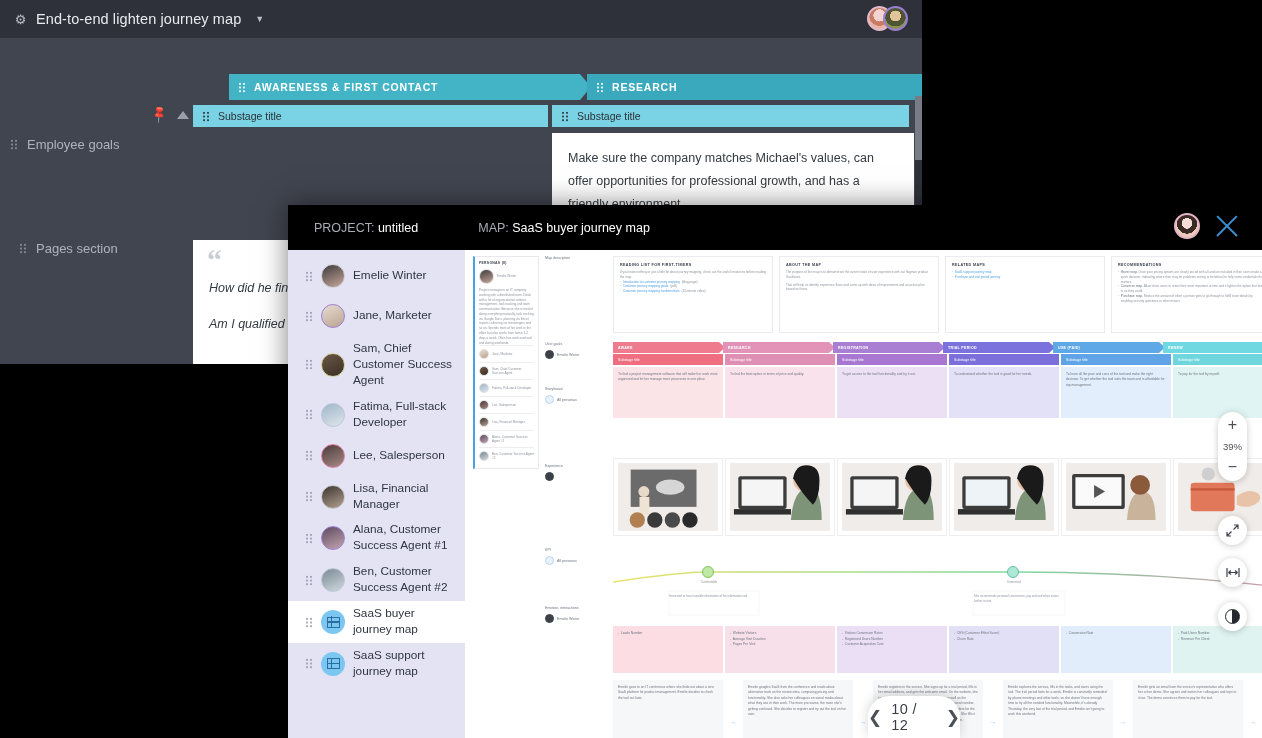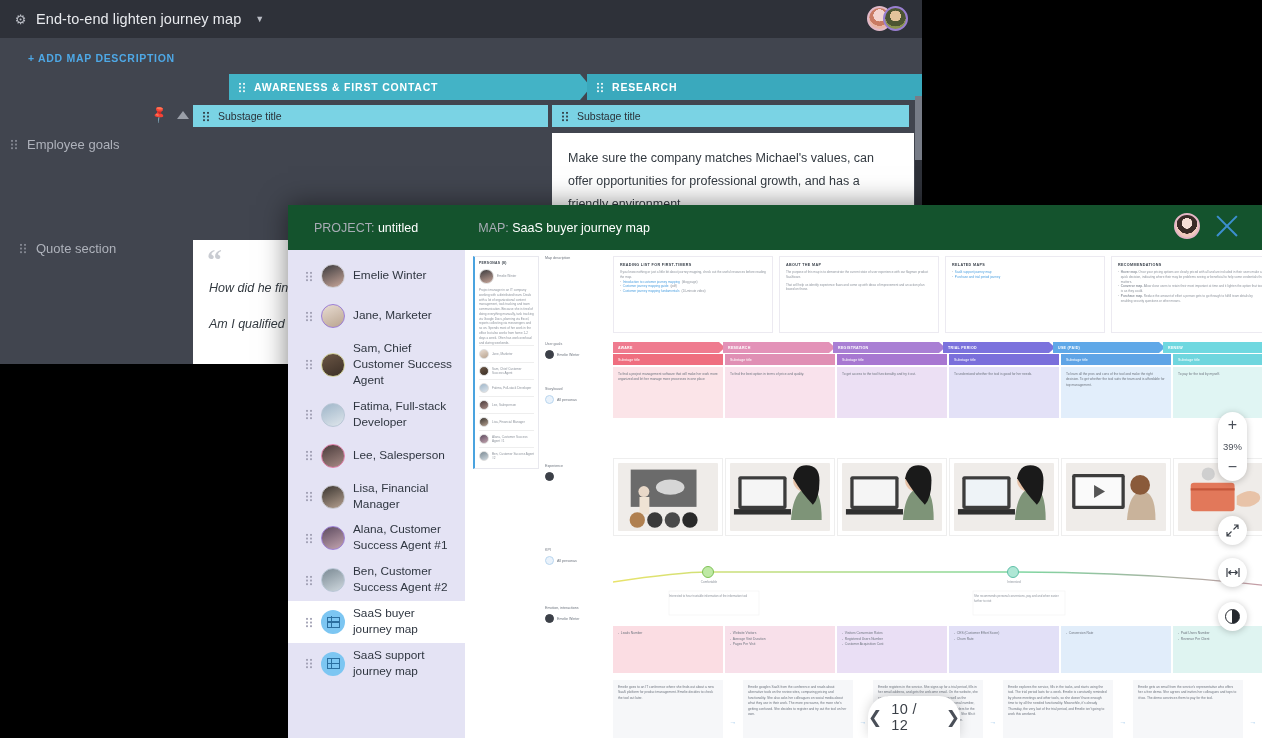--- a/index.html
+++ b/index.html
@@ -59,21 +59,21 @@
 
   .quote-card { position:absolute; left:193px; top:240px; width:355px; height:124px; background:#fff; }
   .quote-mark { font-size:30px; color:#c9ccd2; padding:6px 0 0 14px; font-family:"Liberation Serif", serif; font-weight:bold; line-height:.9; }
   .quote-line { font-size:12.5px; color:#333a41; font-style:italic; padding:8px 16px 0 16px; }
 
   .scrollv { position:absolute; right:0; top:96px; width:7px; height:110px; background:#2e3139; }
   .scrollv i { display:block; width:7px; height:64px; background:#777c87; }
 
   
   .modal { position:absolute; left:288px; top:205px; width:974px; height:533px; background:#fff; box-shadow:0 0 26px rgba(0,0,0,.5); overflow:hidden; }
-  .modal-head { height:45px; background:#14532d; display:flex; align-items:center; position:relative; }
+  .modal-head { height:45px; background:#000000; display:flex; align-items:center; position:relative; }
   .mh-item { color:#cdd0d6; font-size:12.5px; margin-left:26px; }
   .mh-item b { color:#fff; font-weight:normal; }
   .mh-item .lbl { color:#a8acb5; }
   .mh-right { position:absolute; right:22px; top:8px; display:flex; align-items:center; gap:14px; }
   .mh-av { width:26px; height:26px; border-radius:50%; border:2px solid #e5b7c6; background:radial-gradient(circle at 50% 38%, #f6ded6 0 30%, #3a2a26 31% 58%, #f0c9bd 59%); }
   .close-x { width:26px; height:26px; position:relative; cursor:pointer; }
   .close-x::before, .close-x::after { content:""; position:absolute; left:-1px; top:12px; width:28px; height:2.2px; background:#3d8fd0; }
   .close-x::before { transform:rotate(45deg);} .close-x::after { transform:rotate(-45deg);}
 
   .modal-body { display:flex; height:488px; }
@@ -165,21 +165,20 @@
     <div class="topbar">
       <span class="gear-ico">⚙</span>
       <span class="app-title">End-to-end lighten journey map</span>
       <span class="caret">▼</span>
       <div class="avatars">
         <span class="av av1"></span>
         <span class="av av2"></span>
       </div>
     </div>
 
-    <div class="add-desc">+ ADD MAP DESCRIPTION</div>
 
     <div class="pin-ctrl">
       <span class="pin-ico">📌</span>
       <span class="tri-ico"></span>
     </div>
 
     <div class="stage-row">
       <div class="stage stage-a">
         <span class="grip"></span>
         <span>AWARENESS &amp; FIRST CONTACT</span>
@@ -200,21 +199,21 @@
         <span style="margin-left:8px">Substage title</span>
       </div>
     </div>
 
     <div class="rowlabel rl-goals">
       <span class="grip"></span>
       <span>Employee goals</span>
     </div>
     <div class="rowlabel rl-quote">
       <span class="grip"></span>
-      <span>Quote section</span>
+      <span>Pages section</span>
     </div>
 
     <div class="goal-card2">
       <div class="txt">Make sure the company matches Michael's values, can offer opportunities for professional growth, and has a friendly environment.</div>
     </div>
 
     <div class="quote-card">
       <div class="quote-mark">“</div>
       <div class="quote-line">How did he find</div>
       <div class="quote-line" style="padding-top:22px">Am I qualified fo</div>

